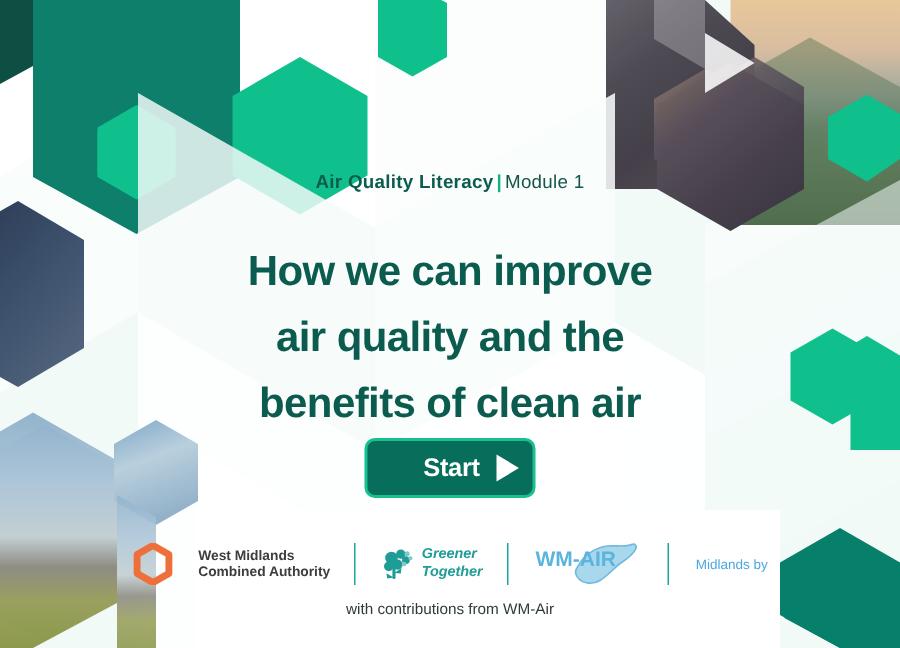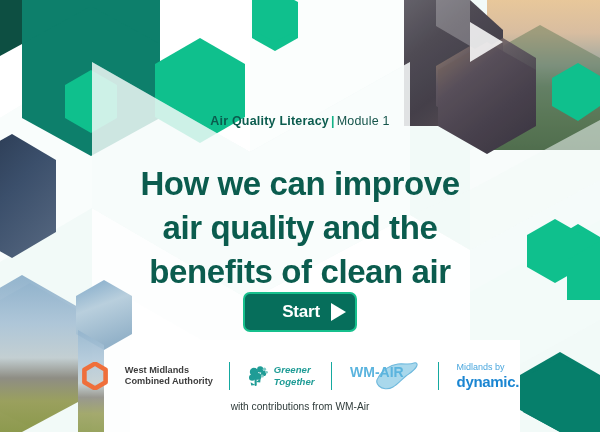--- a/index.html
+++ b/index.html
@@ -49,21 +49,21 @@
   .eyebrow .pipe { color: #12b286; font-weight: bold; padding: 0 2px; }
   .eyebrow .light { font-weight: normal; color: #15544a; }
 
   .headline {
     position: absolute;
     top: 140px;
     left: 0;
     width: 600px;
     text-align: center;
     color: #0b5c4e;
-    font-size: 33px;
+    font-size: 28px;
     font-weight: bold;
     line-height: 44px;
     letter-spacing: -0.4px;
   }
 
   .start-btn {
     position: absolute;
     left: 243px;
     top: 292px;
     width: 114px;
@@ -345,21 +345,20 @@
                    C28.4 25.4, 28 22.6, 30 20 Z" fill="#a9d8ec" stroke="#6fb9dd" stroke-width="1.1" stroke-linejoin="round"></path>
           <text x="2" y="19" font-family="'Liberation Sans', sans-serif" font-size="14" font-weight="bold" fill="#5bb4de">WM-AIR</text>
         </svg>
       </div>
 
       <div class="divider"></div>
 
       <div class="logo-cell dynamic-cell">
         <div>
           <div class="created-by">Midlands by</div>
-          <div class="dynamic-word">dynamic.</div>
         </div>
       </div>
 
     </div>
 
     <div class="contrib">with contributions from WM-Air</div>
 
   </div>
 </div>
 

